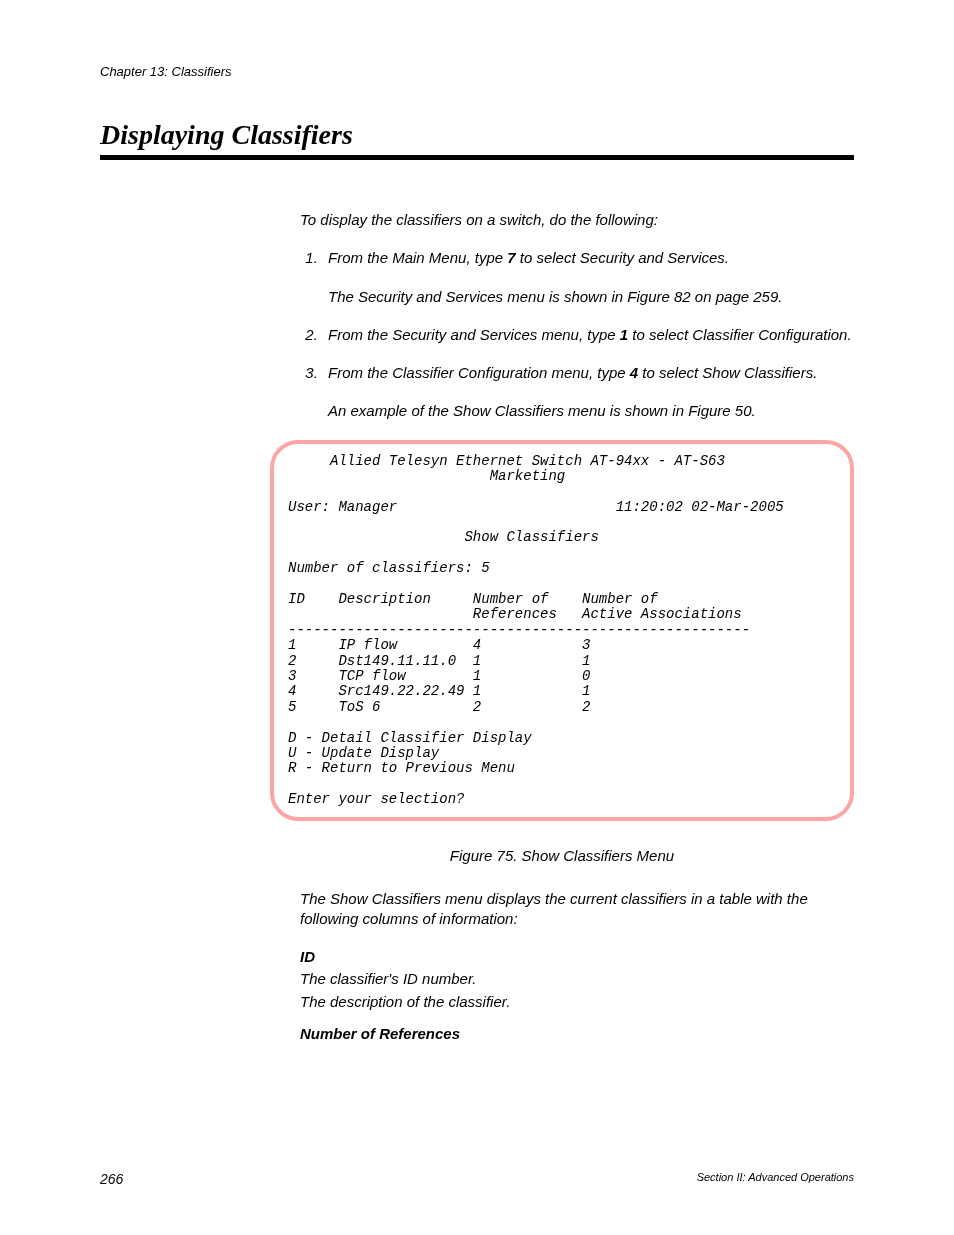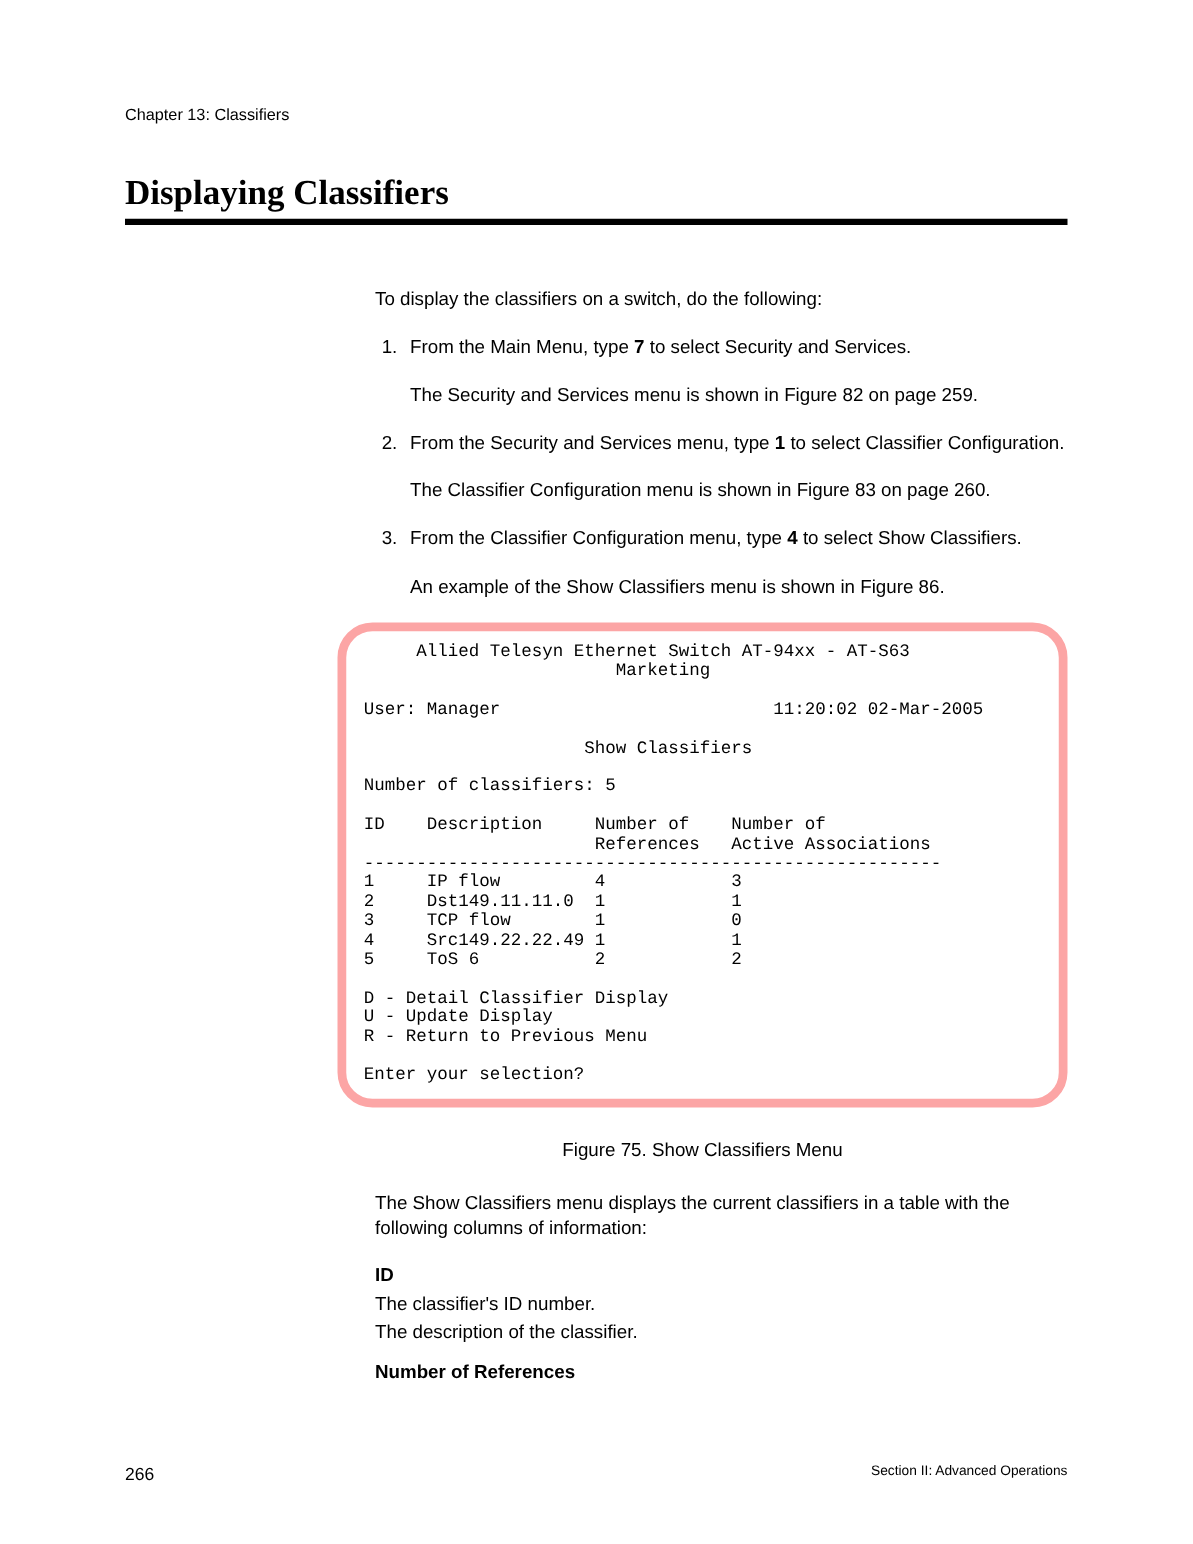--- a/index.html
+++ b/index.html
@@ -7,21 +7,22 @@
     padding: 0;
     font-family: Arial, Helvetica, sans-serif;
     background: #fff;
     color: #000;
   }
   .page {
     width: 954px;
     height: 1235px;
     position: relative;
     box-sizing: border-box;
-    padding: 84px 100px 50px 100px;
+    padding: 64px 100px 50px 100px;
+    font-style: italic;
   }
   .header {
     font-size: 13px;
     margin-bottom: 40px;
   }
   .section-title {
     font-family: "Times New Roman", Times, serif;
     font-size: 28px;
     font-weight: bold;
     border-bottom: 5px solid #000000;
@@ -37,21 +38,21 @@
   .content ol { padding-left: 22px; margin: 0; }
   .content ol li { margin-bottom: 18px; padding-left: 6px; }
   .content ol li p { margin: 0 0 18px 0; }
   .content ol li p:last-child { margin-bottom: 0; }
   .bold { font-weight: bold; }
 
   .terminal {
     margin-left: -30px;
     margin-top: 10px;
     margin-bottom: 25px;
-    border: 7px solid #fca5a5;
+    border: 4px solid #fca5a5;
     border-radius: 28px;
     padding: 10px 14px 10px 14px;
     font-family: "Courier New", Courier, monospace;
     font-size: 14px;
     line-height: 1.1;
     white-space: pre;
     overflow: hidden;
   }
   .fig-caption {
     text-align: center;
@@ -92,27 +93,26 @@
       <li>
         <p>
           <span>From the Main Menu, type </span><span class="bold">7</span><span> to select Security and Services.</span>
         </p>
         <p>The Security and Services menu is shown in Figure 82 on page 259.</p>
       </li>
       <li>
         <p>
           <span>From the Security and Services menu, type </span><span class="bold">1</span><span> to select Classifier Configuration.</span>
         </p>
-        <p>The Classifier Configuration menu is shown in Figure 83 on page 260.</p>
       </li>
       <li>
         <p>
           <span>From the Classifier Configuration menu, type </span><span class="bold">4</span><span> to select Show Classifiers.</span>
         </p>
-        <p>An example of the Show Classifiers menu is shown in Figure 86.</p>
+        <p>An example of the Show Classifiers menu is shown in Figure 50.</p>
       </li>
     </ol>
 
     <div class="terminal"><span>     Allied Telesyn Ethernet Switch AT-94xx - AT-S63</span>
 <span>                        Marketing</span>
 
 <span>User: Manager                          11:20:02 02-Mar-2005</span>
 
 <span>                     Show Classifiers</span>
 

